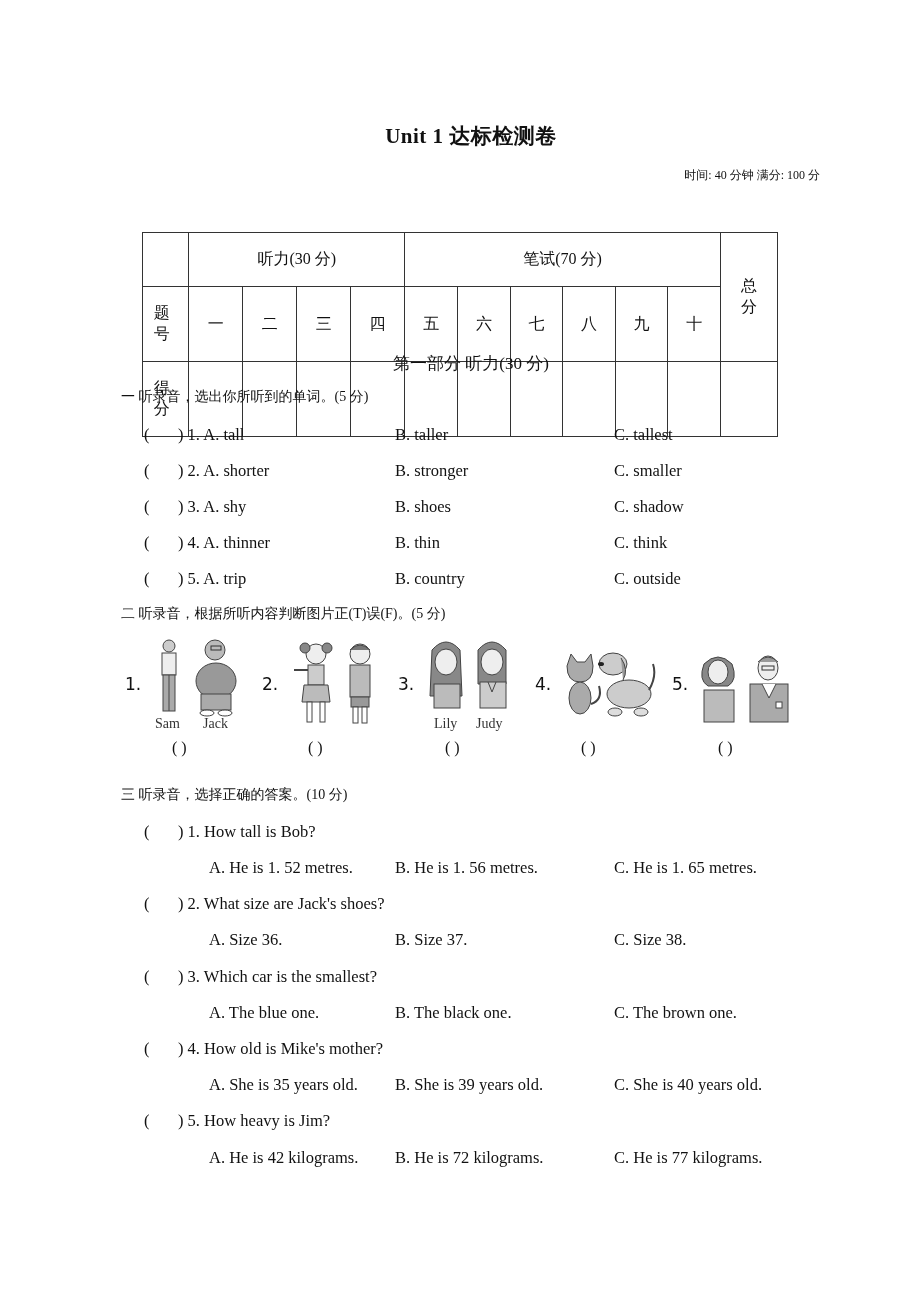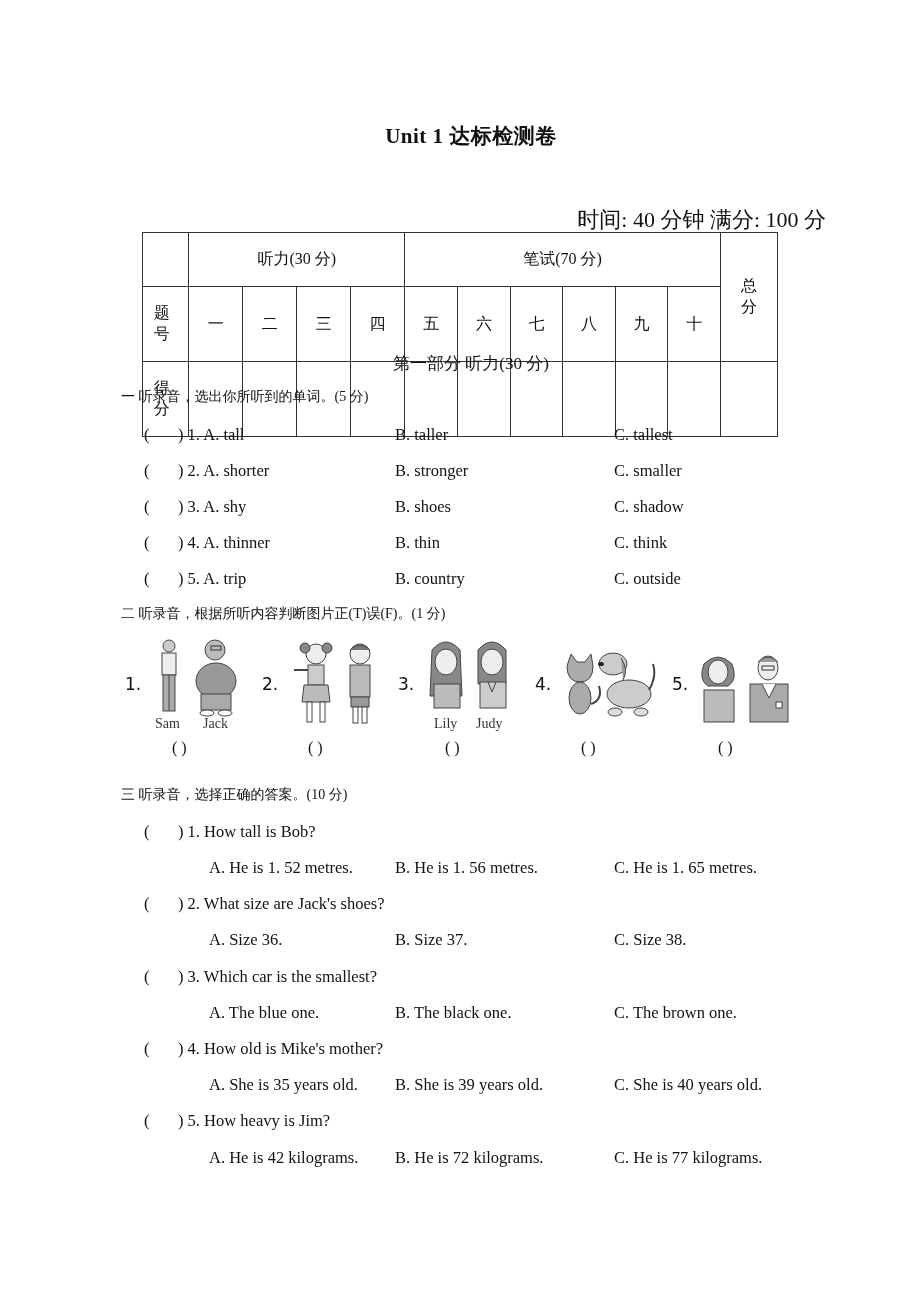--- a/index.html
+++ b/index.html
@@ -1,20 +1,20 @@
 <!DOCTYPE html>
 <html><head>
 <meta charset="utf-8">
 <style>
   html, body { margin: 0; padding: 0; background: #ffffff; }
   body { width: 920px; height: 1302px; position: relative; overflow: hidden;
          font-family: "Liberation Serif", "DejaVu Serif", serif; color: #111; }
   .abs { position: absolute; white-space: nowrap; padding-left: 11px; }
   .title { left: 0; width: 920px; top: 122px; text-align: center; font-size: 21px; font-weight: bold; letter-spacing: 0.5px; }
-  .meta { right: 94px; top: 167px; font-size: 22px; margin-top: 38px; }
+  .meta { right: 100px; top: 167px; font-size: 12px; }
   table.score { position: absolute; left: 142px; top: 232px; width: 636px; height: 111px;
                 border-collapse: collapse; font-size: 16px; }
   table.score td { border: 1px solid #333; text-align: center; padding: 16px; }
   table.score td.lbl { text-align: center; padding-left: 8px; }
   .part-title { left: 0; width: 920px; top: 352px; text-align: center; font-size: 17px; }
   .sec { left: 110px; font-size: 14px; }
   .row { font-size: 16.5px; }
   .paren-l { left: 133px; }
   .qtext { left: 167px; }
   .optA { left: 198px; }
@@ -98,21 +98,21 @@
   <span class="abs row optB" style="top:533px">B. thin</span>
   <span class="abs row optC" style="top:533px">C. think</span>
 </div>
 <div>
   <span class="abs row paren-l" style="top:569px">(</span>
   <span class="abs row qtext" style="top:569px">) 5. A. trip</span>
   <span class="abs row optB" style="top:569px">B. country</span>
   <span class="abs row optC" style="top:569px">C. outside</span>
 </div>
 
-<div class="abs sec" style="top:605px">二 听录音，根据所听内容判断图片正(T)误(F)。(1 分)</div>
+<div class="abs sec" style="top:605px">二 听录音，根据所听内容判断图片正(T)误(F)。(5 分)</div>
 
 <div class="pic-group" style="left:125px;width:120px">
   <span class="pic-num" style="left:0">1.</span>
   <svg style="left:28px;top:0" width="90" height="82" viewBox="0 0 90 82">
 
     <circle cx="16" cy="10" r="6" fill="#ccc" stroke="#444"></circle>
     <rect x="9" y="17" width="14" height="22" fill="#eee" stroke="#444"></rect>
     <rect x="10" y="39" width="12" height="36" fill="#aaa" stroke="#444"></rect>
     <line x1="16" y1="39" x2="16" y2="75" stroke="#444"></line>
 

